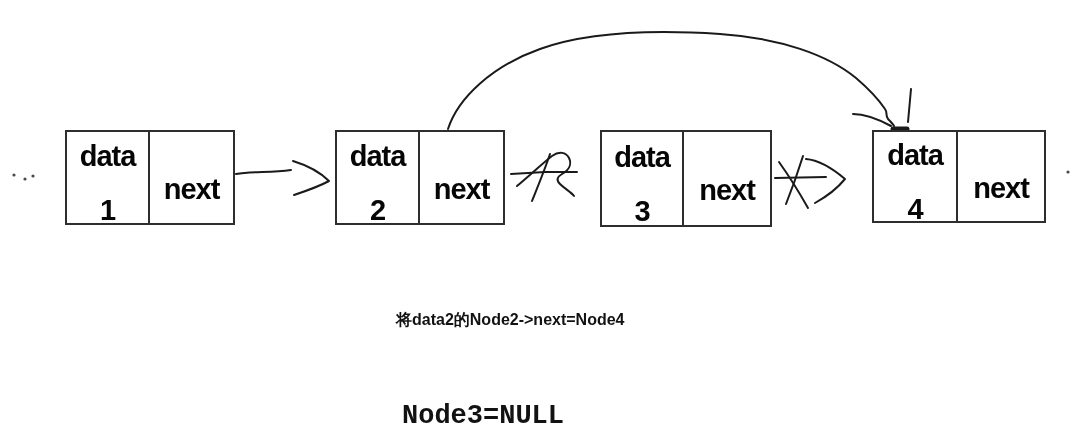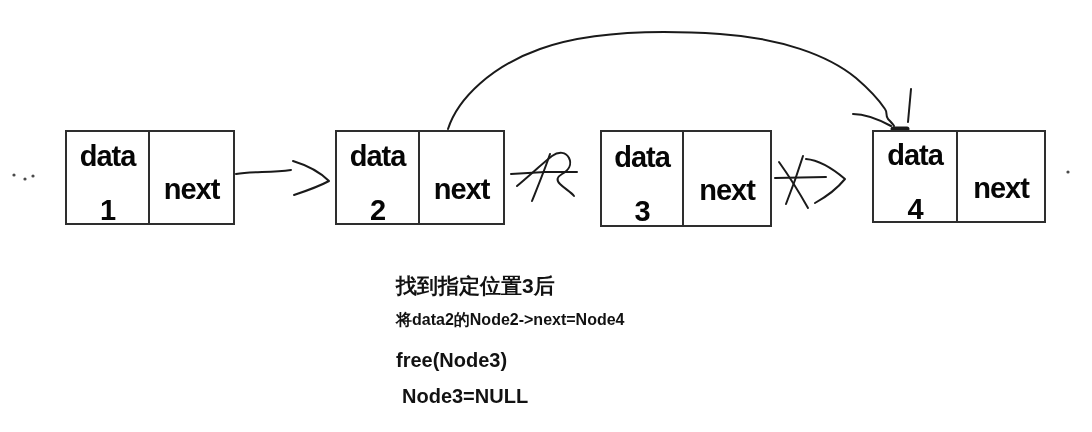--- a/index.html
+++ b/index.html
@@ -50,21 +50,21 @@
   }
   .ann {
     position: absolute;
     font-weight: bold;
     color: #121212;
     white-space: nowrap;
   }
   .ann-1 { left: 396px; top: 272px; font-size: 21px; }
   .ann-2 { left: 396px; top: 310px; font-size: 16px; }
   .ann-3 { left: 396px; top: 349px; font-size: 20px; }
-  .ann-4 { left: 402px; top: 385px; font-size: 20px; }
+  .ann-4 { left: 402px; top: 401px; font-size: 27px; font-family: Liberation Mono, monospace; }
 </style>
 </head>
 <body>
 
 <div class="canvas">
 
   <svg class="strokes" viewBox="0 0 1092 432" fill="none" stroke="#1a1a1a" stroke-width="2" stroke-linecap="round" stroke-linejoin="round">
 
     <circle cx="14" cy="175" r="1.6" fill="#4a4a4a" stroke="none"></circle>
     <circle cx="25" cy="179" r="1.6" fill="#4a4a4a" stroke="none"></circle>
@@ -122,18 +122,16 @@
   <div class="node" style="left:872px; top:130px; width:174px; height:93px;">
     <div class="cell cell-data" style="width:84px;">
       <span class="node-label">data</span>
       <span class="node-label">4</span>
     </div>
     <div class="cell cell-next">
       <span class="node-label">next</span>
     </div>
   </div>
 
-  <div class="ann ann-1">找到指定位置3后</div>
   <div class="ann ann-2">将data2的Node2-&gt;next=Node4</div>
-  <div class="ann ann-3">free(Node3)</div>
   <div class="ann ann-4">Node3=NULL</div>
 
 </div>
 
 </body></html>

